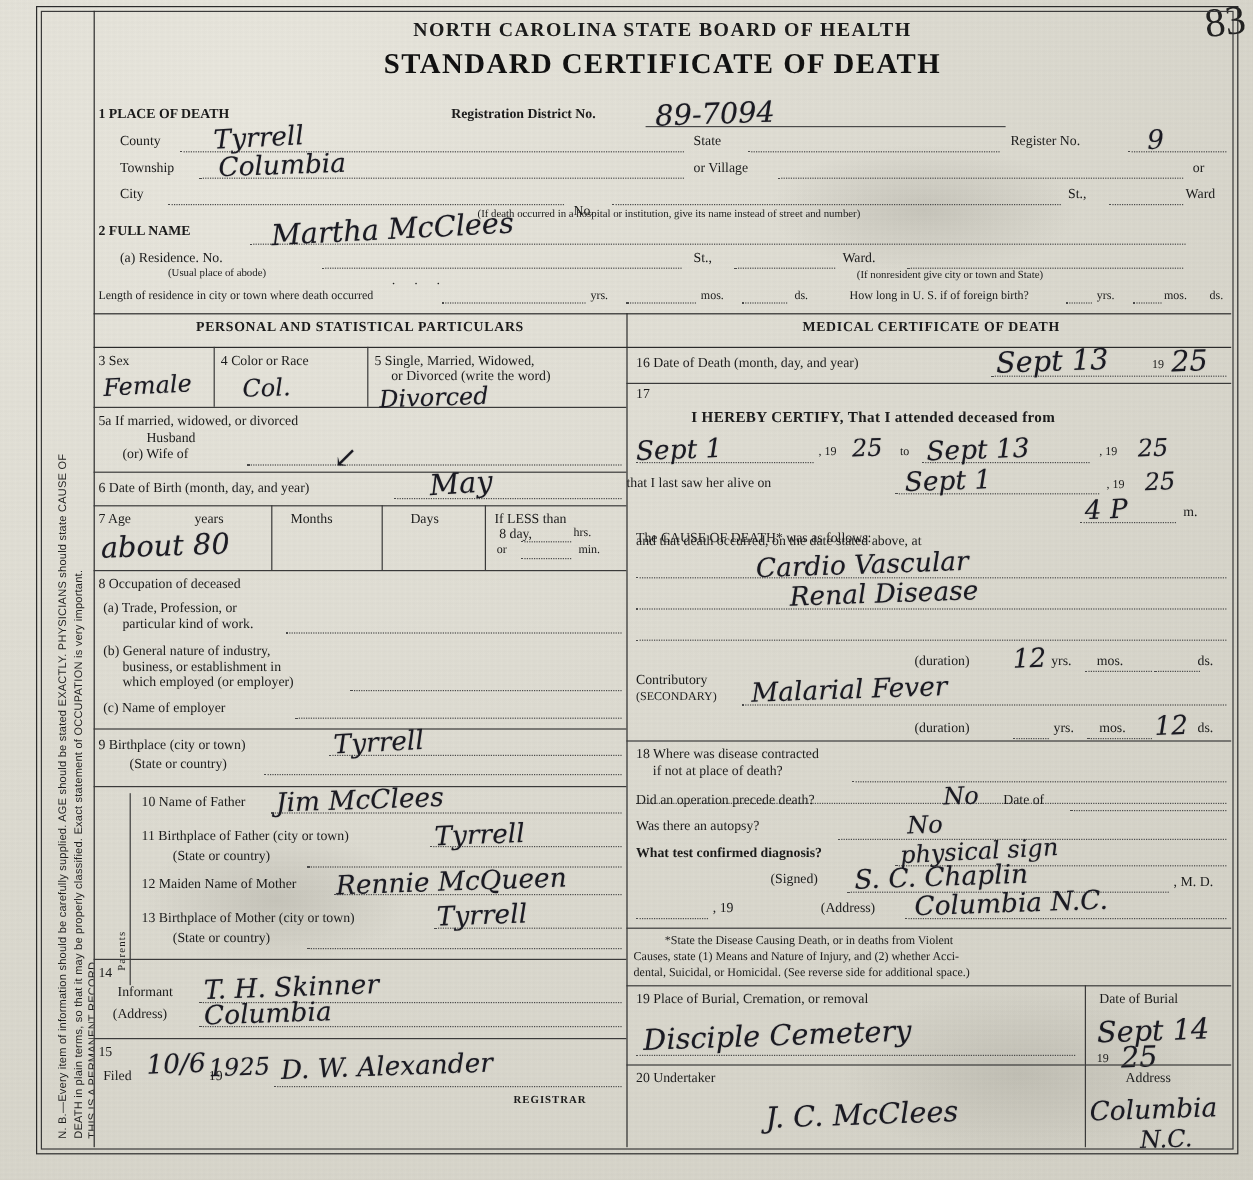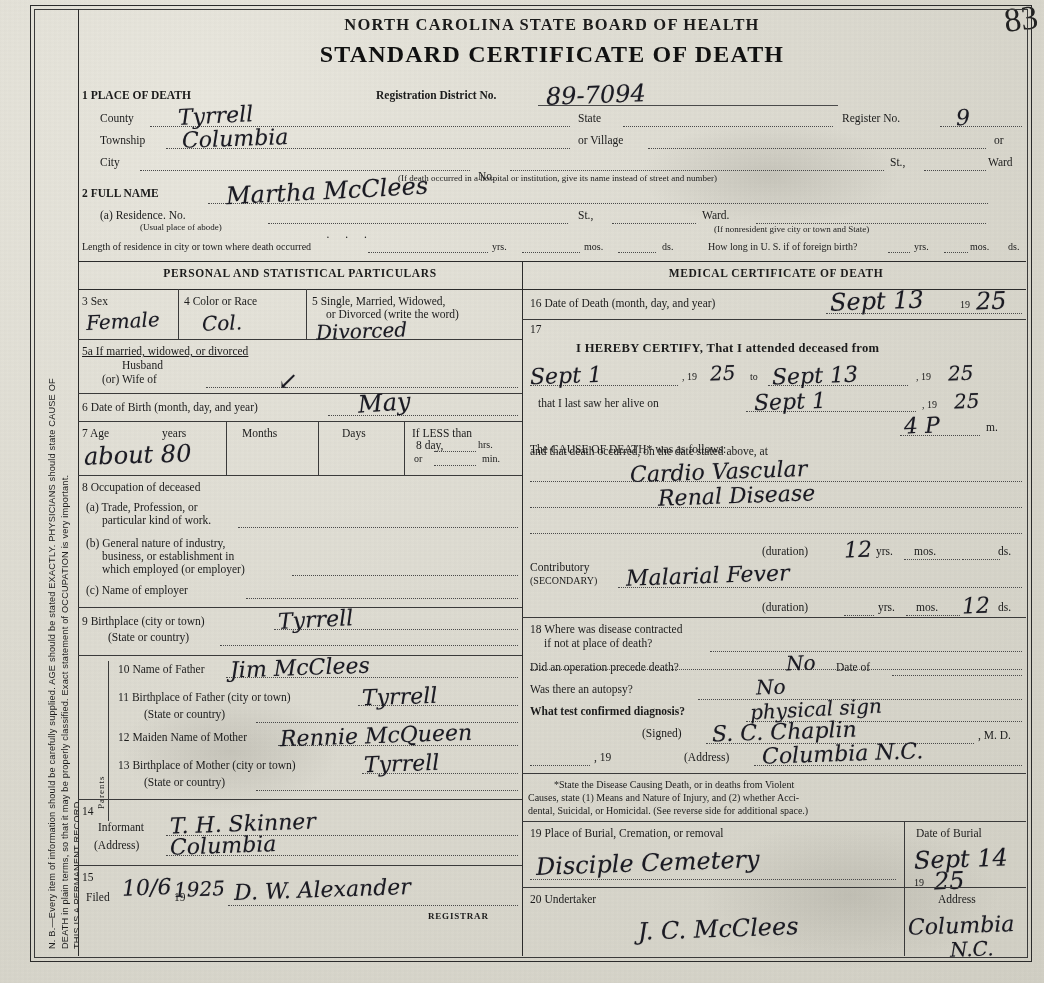--- a/index.html
+++ b/index.html
@@ -240,21 +240,21 @@
     <div class="lbl" style="left:4px;top:286px;">3 Sex</div>
     <div class="hw s20 rot-3" style="left:8px;top:300px;">Female</div>
 
     <div class="lbl" style="left:106px;top:286px;">4 Color or Race</div>
     <div class="hw s20 rot-2" style="left:124px;top:302px;">Col.</div>
 
     <div class="lbl" style="left:234px;top:286px;">5 Single, Married, Widowed,</div>
     <div class="lbl" style="left:248px;top:299px;">or Divorced  (write the word)</div>
     <div class="hw s20 rot-2" style="left:238px;top:310px;">Divorced</div>
 
-    <div class="lbl" style="left:4px;top:336px;text-decoration:underline;">5a If married, widowed, or divorced</div>
+    <div class="lbl" style="left:4px;top:336px;">5a If married, widowed, or divorced</div>
     <div class="lbl" style="left:44px;top:350px;">Husband</div>
     <div class="lbl" style="left:24px;top:364px;">(or)  Wife of</div>
     <div class="dots" style="left:128px;top:378px;width:312px;"></div>
     <div class="hw s24" style="left:200px;top:358px;">↙</div>
     <div class="hline-thin" style="left:0px;top:384px;width:444px;"></div>
 
     <div class="lbl" style="left:4px;top:392px;">6 Date of Birth (month, day, and year)</div>
     <div class="dots" style="left:250px;top:406px;width:190px;"></div>
     <div class="hw s24 rot-4" style="left:280px;top:380px;">May</div>
     <div class="hline-thin" style="left:0px;top:412px;width:444px;"></div>
@@ -350,21 +350,21 @@
     <div class="dots" style="left:452px;top:376px;width:148px;"></div>
     <div class="hw s22 rot-2" style="left:452px;top:354px;">Sept 1</div>
     <div class="lbl sm" style="left:604px;top:362px;">, 19</div>
     <div class="hw s20 rot-2" style="left:632px;top:352px;">25</div>
     <div class="lbl sm" style="left:672px;top:362px;">to</div>
     <div class="dots" style="left:690px;top:376px;width:140px;"></div>
     <div class="hw s22 rot-2" style="left:694px;top:354px;">Sept 13</div>
     <div class="lbl sm" style="left:838px;top:362px;">, 19</div>
     <div class="hw s20 rot-2" style="left:870px;top:352px;">25</div>
 
-    <div class="lbl" style="left:460px;top:388px;">that I last saw her alive on</div>
+    <div class="lbl" style="left:444px;top:388px;">that I last saw her alive on</div>
     <div class="dots" style="left:668px;top:402px;width:170px;"></div>
     <div class="hw s22 rot-2" style="left:676px;top:380px;">Sept 1</div>
     <div class="lbl sm" style="left:844px;top:390px;">, 19</div>
     <div class="hw s20 rot-2" style="left:876px;top:380px;">25</div>
 
     <div class="lbl" style="left:452px;top:436px;">and that death occurred, on the date stated above, at</div>
     <div class="dots" style="left:822px;top:426px;width:80px;"></div>
     <div class="hw s22 rot-2" style="left:826px;top:404px;">4 P</div>
     <div class="lbl" style="left:908px;top:412px;">m.</div>
 

